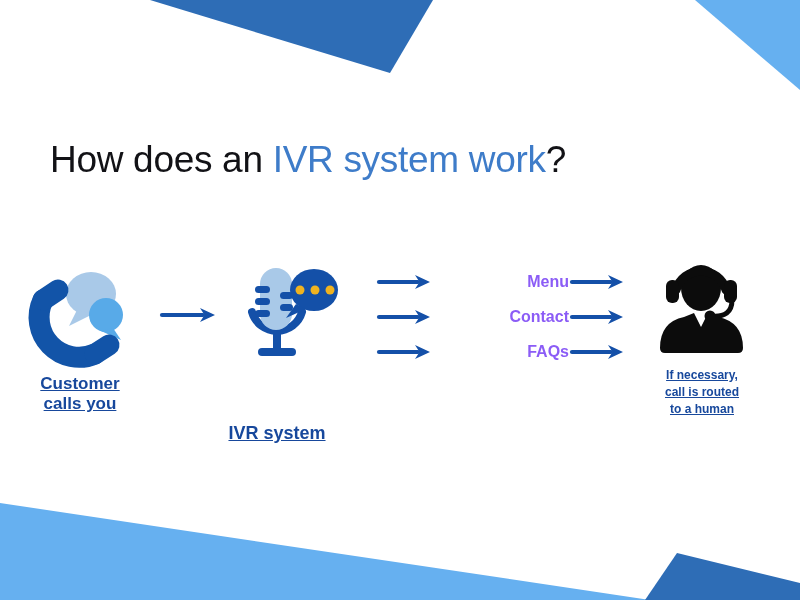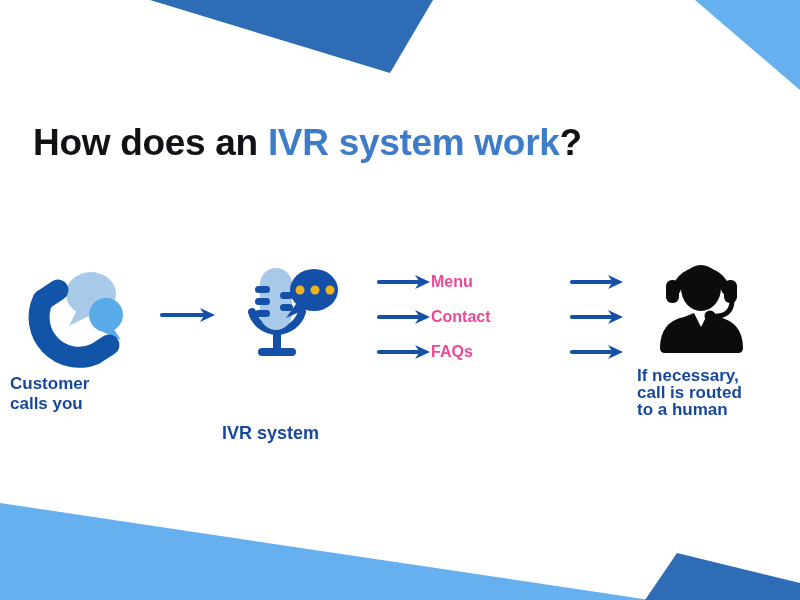--- a/index.html
+++ b/index.html
@@ -3,44 +3,45 @@
 <meta charset="utf-8">
 <style>
   html,body { margin:0; padding:0; background:#ffffff; }
   .canvas {
     position:relative; width:800px; height:600px; overflow:hidden;
     background:#ffffff; font-family:"Liberation Sans", sans-serif;
   }
   .corners { position:absolute; left:0; top:0; width:800px; height:600px; pointer-events:none; }
 
   .title {
-    position:absolute; left:33px; top:122px; margin:0;
-    font-size:37px; font-weight:700; letter-spacing:-0.3px; color:#121216;
+    position:absolute; left:33px; top:122px; margin:17px;
+    font-size:37px; font-weight:400; letter-spacing:-0.3px; color:#121216;
     white-space:nowrap;
   }
   .title .blue { color:#3e7cc9; }
 
   .icon-abs { position:absolute; display:block; }
   .icon-customer { left:25px;  top:266px; width:110px; height:105px; }
   .icon-ivr      { left:248px; top:266px; width:92px;  height:95px;  }
   .icon-agent    { left:654px; top:250px; width:95px;  height:104px; }
 
   .caption {
-    position:absolute; text-align:left; font-weight:700; color:#17489c;
+    position:absolute; text-align:center; font-weight:700; color:#17489c;
     white-space:pre-line;
+    text-decoration:underline;
   }
   .caption-customer { left:10px;  top:374px; width:140px; font-size:17px;   line-height:20px; }
   .caption-ivr      { left:222px; top:377px; width:110px; font-size:18px;   line-height:20px;margin-top:46px; }
-  .caption-agent    { left:637px; top:367px; width:130px; font-size:17px; line-height:17px; }
+  .caption-agent    { left:637px; top:367px; width:130px; font-size:12px; line-height:17px; }
 
   .arrow-single { position:absolute; left:159px; top:306px; width:57px; height:18px; }
 
   .options { position:absolute; left:376px; top:264px; width:248px; }
   .option-row { display:flex; align-items:center; height:35px; }
-  .option-label { flex:1; text-align:left; font-size:16px; font-weight:700; color:#ec4899; }
+  .option-label { flex:1; text-align:right; font-size:16px; font-weight:700; color:#8b5cf6; }
   .arrow-svg { width:55px; height:18px; flex:0 0 auto; display:block; }
 
   .shaft { stroke:#1450a8; stroke-width:4.2; stroke-linecap:round; fill:none; }
   .head  { fill:#1450a8; }
 </style>
 </head>
 <body>
 
 <div class="canvas">
 

